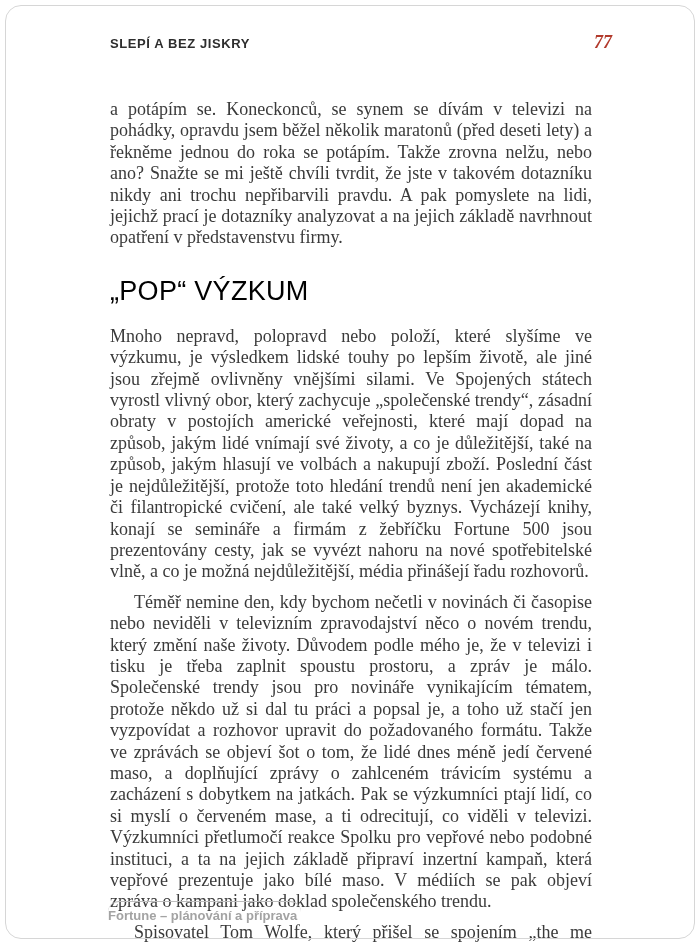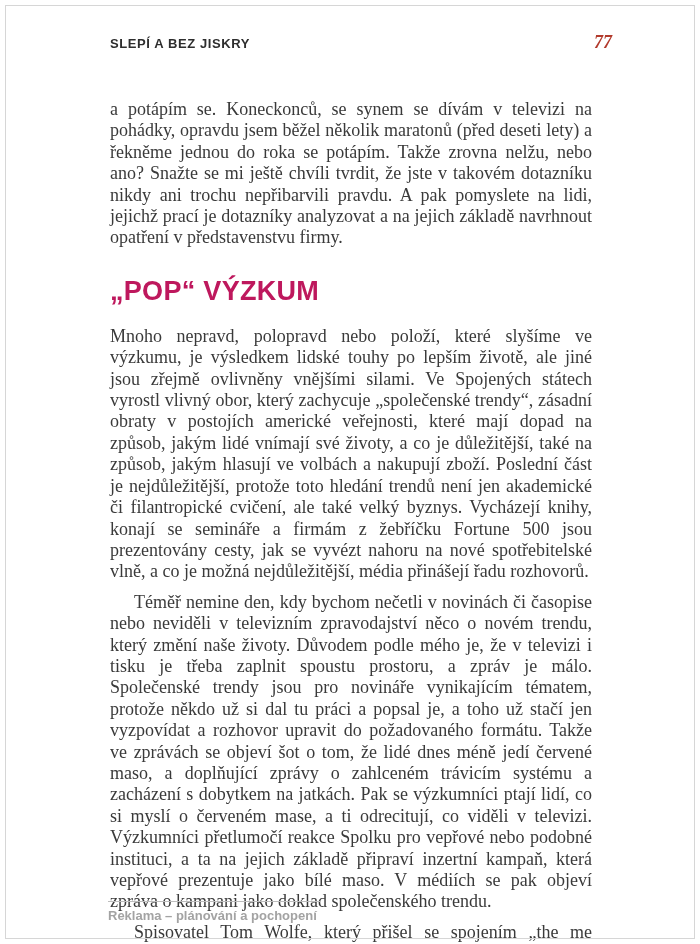--- a/index.html
+++ b/index.html
@@ -1,15 +1,15 @@
 <!DOCTYPE html>
 <html lang="cs"><head>
 <meta charset="utf-8">
 <style>
-  * { margin: 0; padding: 0; box-sizing: border-box; }
+  * { margin: 0; padding: 0; box-sizing: border-box; border-radius: 16px; }
   html, body { background: #ffffff; }
   body {
     width: 700px;
     height: 944px;
     position: relative;
     font-family: "Liberation Serif", serif;
     color: #3a3a3a;
     overflow: hidden;
   }
   .scan-frame {
@@ -52,24 +52,24 @@
     line-height: 21.4px;
     text-align: justify;
     color: #3a3a3a;
     margin: 0 0 9px 0;
   }
   .body-text.indent {
     text-indent: 24px;
   }
   .section-heading {
     font-family: "Liberation Sans", sans-serif;
-    font-weight: bold;
+    font-weight: normal;
     font-size: 27px;
     letter-spacing: 0.3px;
-    color: #be185d;
+    color: #000000;
     margin: 27px 0 19px 0;
   }
   .page-footer {
     position: absolute;
     left: 108px;
     bottom: 20px;
   }
   .footer-caption {
     display: inline-block;
     font-family: "Liberation Sans", sans-serif;
@@ -101,16 +101,16 @@
 
     <p class="body-text">Mnoho nepravd, polopravd nebo položí, které slyšíme ve výzkumu, je výsledkem lidské touhy po lepším životě, ale jiné jsou zřejmě ovlivněny vnějšími silami. Ve Spojených státech vyrostl vlivný obor, který zachycuje „společenské trendy“, zásadní obraty v postojích americké veřejnosti, které mají dopad na způsob, jakým lidé vnímají své životy, a co je důležitější, také na způsob, jakým hlasují ve volbách a nakupují zboží. Poslední část je nejdůležitější, protože toto hledání trendů není jen akademické či filantropické cvičení, ale také velký byznys. Vycházejí knihy, konají se semináře a firmám z žebříčku Fortune 500 jsou prezentovány cesty, jak se vyvézt nahoru na nové spotřebitelské vlně, a co je možná nejdůležitější, média přinášejí řadu rozhovorů.</p>
 
     <p class="body-text indent">Téměř nemine den, kdy bychom nečetli v novinách či časopise nebo neviděli v televizním zpravodajství něco o novém trendu, který změní naše životy. Důvodem podle mého je, že v televizi i tisku je třeba zaplnit spoustu prostoru, a zpráv je málo. Společenské trendy jsou pro novináře vynikajícím tématem, protože někdo už si dal tu práci a popsal je, a toho už stačí jen vyzpovídat a rozhovor upravit do požadovaného formátu. Takže ve zprávách se objeví šot o tom, že lidé dnes méně jedí červené maso, a doplňující zprávy o zahlceném trávicím systému a zacházení s dobytkem na jatkách. Pak se výzkumníci ptají lidí, co si myslí o červeném mase, a ti odrecitují, co viděli v televizi. Výzkumníci přetlumočí reakce Spolku pro vepřové nebo podobné instituci, a ta na jejich základě připraví inzertní kampaň, která vepřové prezentuje jako bílé maso. V médiích se pak objeví zpráva o kampani jako doklad společenského trendu.</p>
 
     <p class="body-text indent">Spisovatel Tom Wolfe, který přišel se spojením „the me decade“, tedy „desetiletí mne, dekáda ega“, jež popisovalo 40. léta, neměl mnoho pochopení pro věštecké pokusy označit devadesátá léta jako „pečující 90. léta“ nebo</p>
 
   </main>
 
   <footer class="page-footer">
-    <span class="footer-caption">Reklama – plánování a pochopení</span>
+    <span class="footer-caption">Fortune – plánování a příprava</span>
   </footer>
 
 </div>
 
 </body></html>

